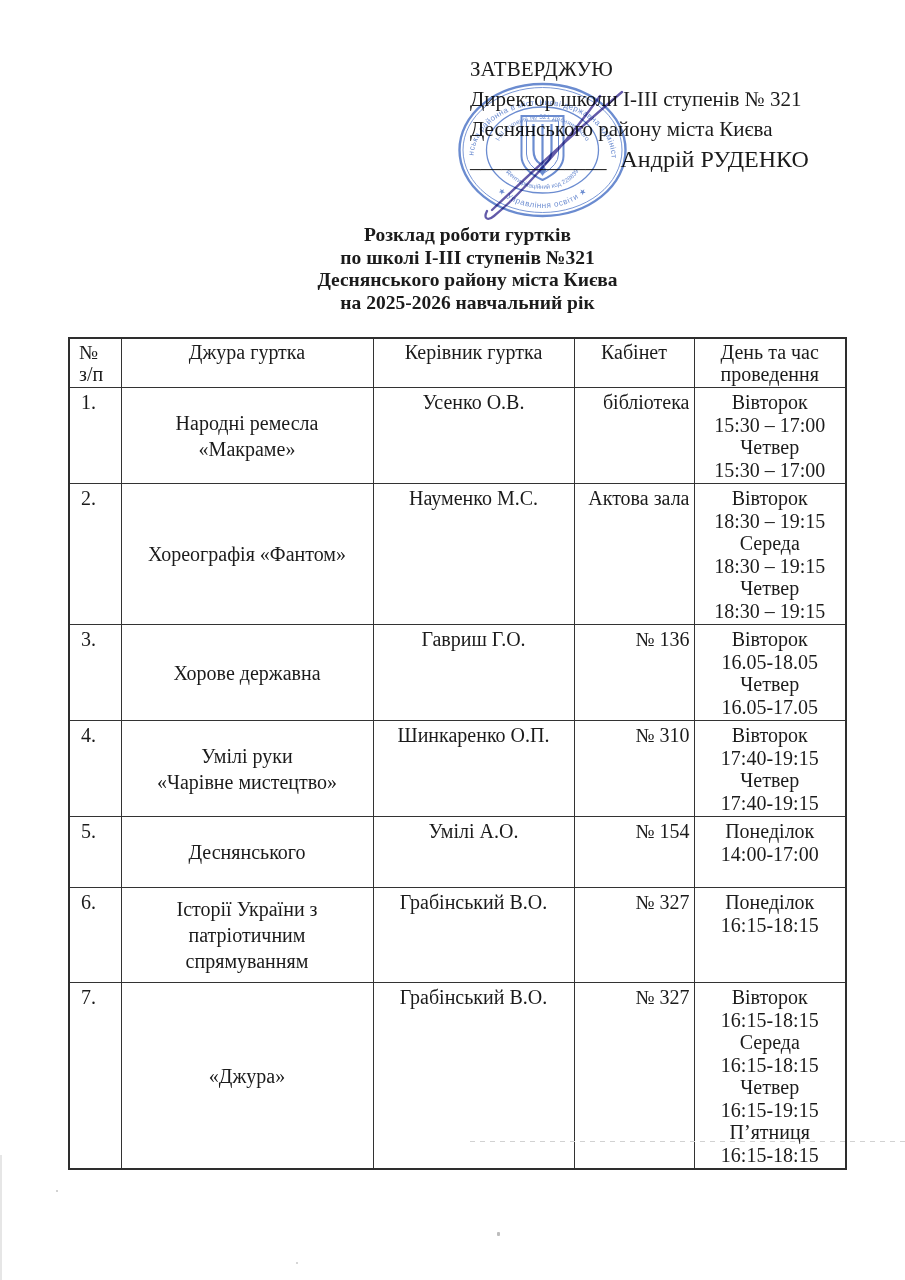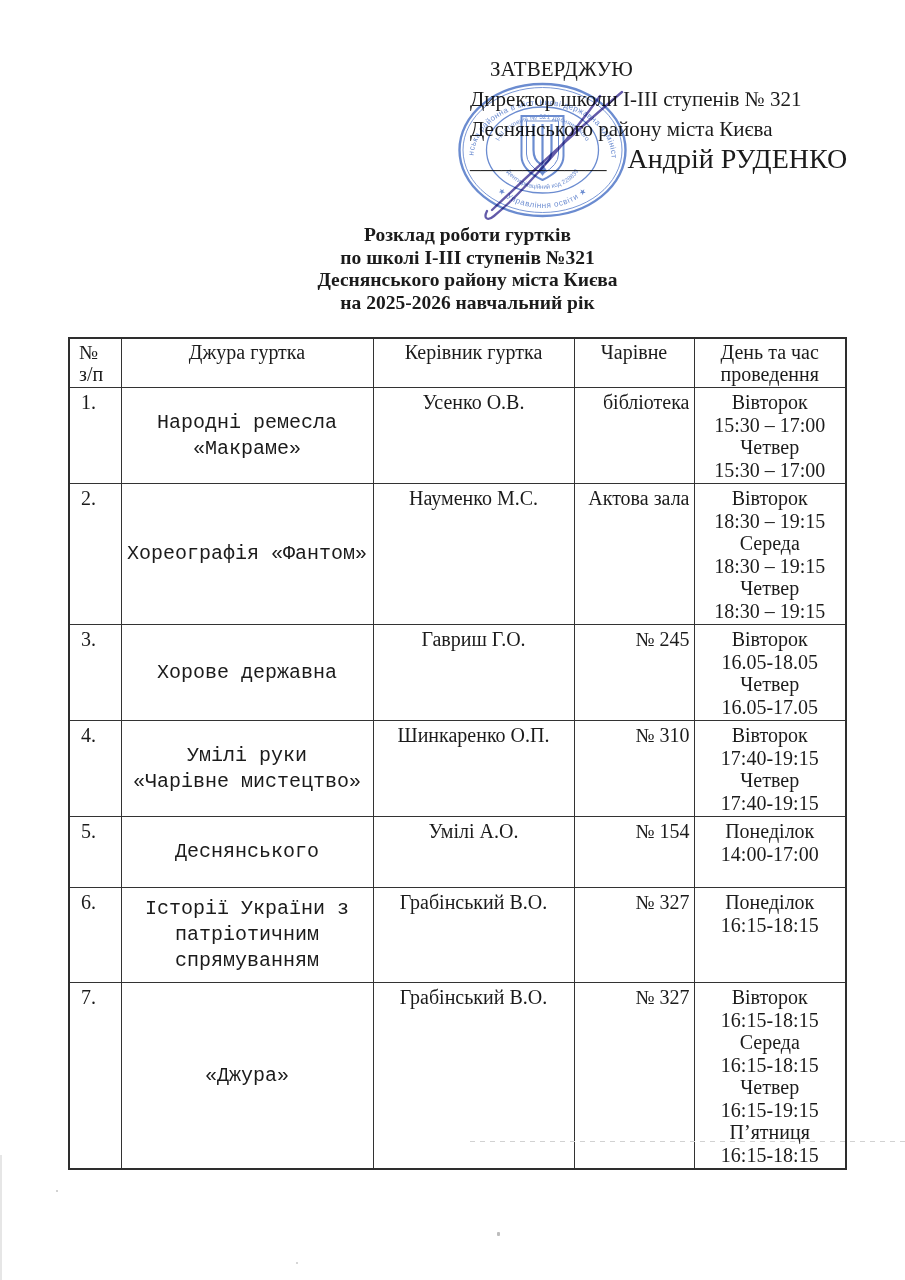--- a/index.html
+++ b/index.html
@@ -11,24 +11,24 @@
     position:relative;
     overflow:hidden;
   }
   .page{position:absolute;inset:0;}
 
   
   .approval{
     position:absolute;left:470px;top:54px;
     font-size:21px;line-height:30px;white-space:nowrap;
   }
-  .approval .l1{margin-left:20px;}
+  .approval .l1{}
   .sig-row{white-space:nowrap;}
   .sig-line{letter-spacing:0;}
-  .sig-name{font-size:28px;margin-left:21px;}
+  .sig-name{font-size:24px;margin-left:14px;}
 
   
   .stamp{
     position:absolute;left:455px;top:80px;width:175px;height:140px;
     opacity:.82;mix-blend-mode:multiply;
   }
   .sig-svg{
     position:absolute;left:438px;top:86px;width:200px;height:140px;
     mix-blend-mode:multiply;
   }
@@ -53,21 +53,21 @@
     padding:2px 4px;
     vertical-align:top;
     text-align:center;
     font-weight:normal;
     overflow:hidden;
   }
   thead tr{height:45px;}
   th{line-height:22px;padding-top:2px;}
   th.col-num{text-align:left;padding-left:9px;}
   td.col-num{text-align:left;padding-left:11px;padding-top:3px;}
-  td.col-club{vertical-align:middle;line-height:26px;font-family:Liberation Mono, monospace;}
+  td.col-club{vertical-align:middle;line-height:26px;}
   td.col-teacher{padding-top:3px;}
   td.col-room{padding-top:3px;text-align:right;}
   td.col-schedule{line-height:22.5px;padding-top:3px;}
   tbody tr:nth-child(1){height:91px;}
   tbody tr:nth-child(2){height:139px;}
   tbody tr:nth-child(3){height:88px;}
   tbody tr:nth-child(4){height:91px;}
   tbody tr:nth-child(5){height:71px;}
   tbody tr:nth-child(6){height:95px;}
   tbody tr:nth-child(7){height:178px;}
@@ -144,21 +144,21 @@
         <col style="width:201px">
         <col style="width:120px">
         <col style="width:152px">
     </colgroup>
     <thead>
         <tr>
           <th class="col-num">№
 з/п</th>
           <th class="col-club">Джура гуртка</th>
           <th class="col-teacher">Керівник гуртка</th>
-          <th class="col-room">Чарівне</th>
+          <th class="col-room">Кабінет</th>
           <th class="col-schedule">День та час
 проведення</th>
         </tr>
       </thead>
     <tbody>
         <tr>
           <td class="col-num">1.</td>
           <td class="col-club">Народні ремесла
 «Макраме»</td>
           <td class="col-teacher">Усенко О.В.</td>
@@ -177,21 +177,21 @@
 18:30 – 19:15
 Середа
 18:30 – 19:15
 Четвер
 18:30 – 19:15</td>
         </tr>
         <tr>
           <td class="col-num">3.</td>
           <td class="col-club">Хорове державна</td>
           <td class="col-teacher">Гавриш Г.О.</td>
-          <td class="col-room">№ 245</td>
+          <td class="col-room">№ 136</td>
           <td class="col-schedule">Вівторок
 16.05-18.05
 Четвер
 16.05-17.05</td>
         </tr>
         <tr>
           <td class="col-num">4.</td>
           <td class="col-club">Умілі руки
 «Чарівне мистецтво»</td>
           <td class="col-teacher">Шинкаренко О.П.</td>

